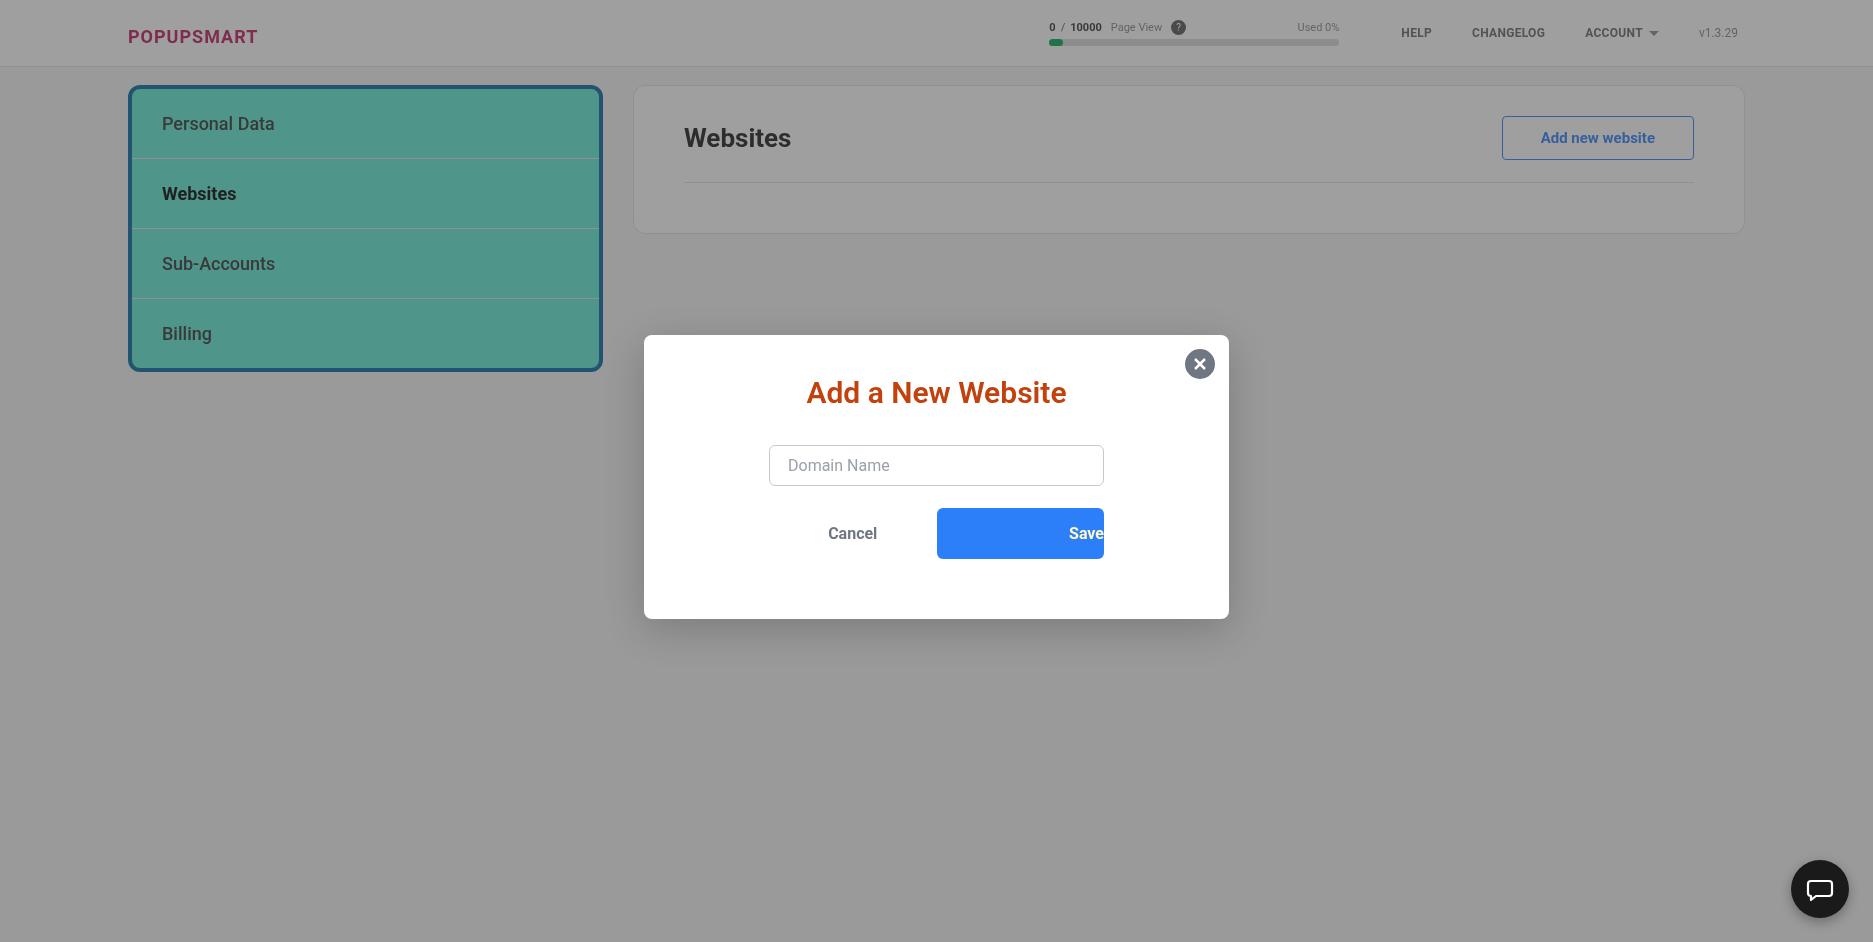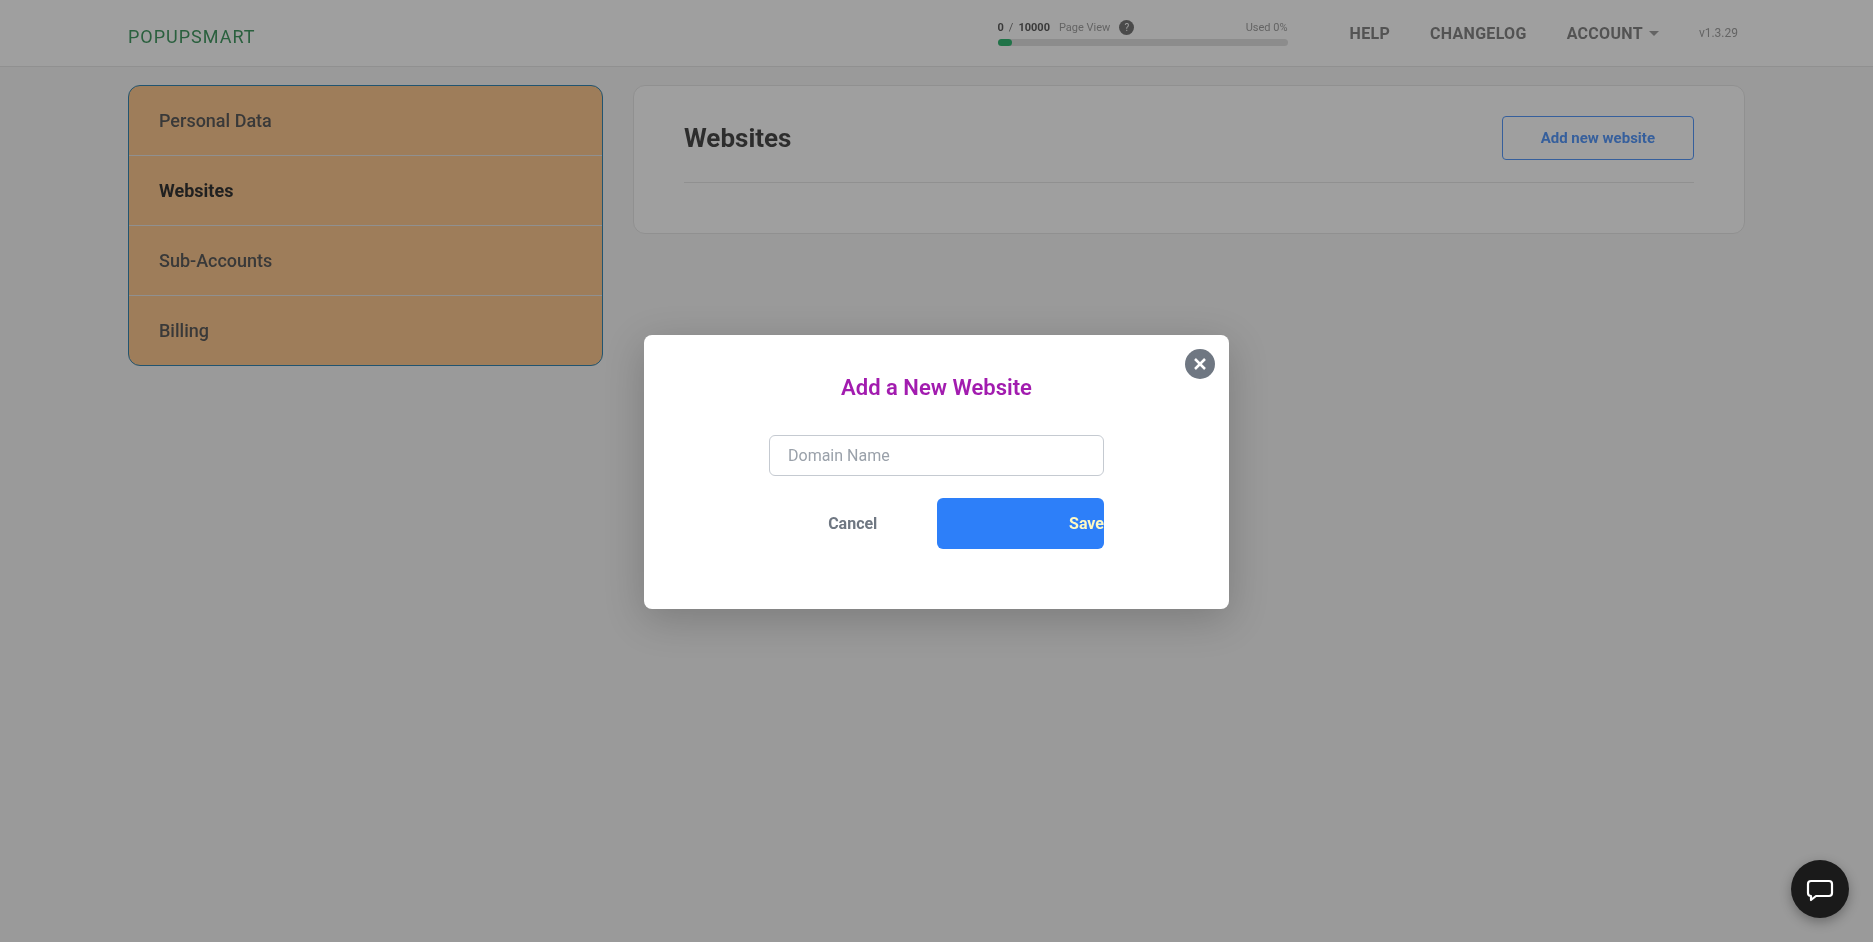--- a/index.html
+++ b/index.html
@@ -19,23 +19,23 @@
       height: 67px;
       background: #fff;
       display: flex;
       align-items: center;
       justify-content: space-between;
       padding: 0 135px 0 128px;
       border-bottom: 1px solid #e0e0e0;
     }
     .logo {
       font-size: 18px;
-      font-weight: 400;
+      font-weight: 700;
       letter-spacing: 1px;
-      color: #15803d;
+      color: #be185d;
       margin-top: 6px;
     }
     .header-right {
       display: flex;
       align-items: center;
       gap: 0;
     }
     .pageview-block {
       display: flex;
       flex-direction: column;
@@ -79,21 +79,21 @@
     .progress-fill {
       position: absolute;
       left: 0;
       top: 0;
       height: 7px;
       width: 14px;
       background: #00a651;
       border-radius: 4px;
     }
     .nav-link {
-      font-size: 16px;
+      font-size: 12px;
       font-weight: 700;
       color: #666;
       text-transform: uppercase;
       margin: 0 20px;
       cursor: pointer;
       letter-spacing: 0.3px;
     }
     .account-link {
       display: flex;
       align-items: center;
@@ -112,23 +112,23 @@
       margin-left: 20px;
     }
     .main {
       display: flex;
       padding: 18px 128px;
       gap: 30px;
       align-items: flex-start;
     }
     .sidebar {
       width: 475px;
-      border: 1px solid #0369a1;
+      border: 4px solid #0369a1;
       border-radius: 12px;
-      background: #fdba74;
+      background: #5eead4;
       overflow: hidden;
     }
     .sidebar-item {
       padding: 24px 30px;
       font-size: 18px;
       color: #333;
       border-bottom: 1px solid #e0e0e0;
       cursor: pointer;
       font-weight: 500;
     }
@@ -232,23 +232,23 @@
       justify-content: center;
       cursor: pointer;
     }
     .modal-close svg {
       width: 12px;
       height: 12px;
       stroke: #fff;
       stroke-width: 2.5;
     }
     .modal-title {
-      font-size: 22px;
+      font-size: 30px;
       font-weight: 600;
-      color: #a21caf;
+      color: #c2410c;
       text-align: center;
       margin-bottom: 35px;
     }
     .modal-input {
       width: 335px;
       margin: 0 auto;
       display: block;
       height: 41px;
       border: 1px solid #c5cad1;
       border-radius: 6px;

